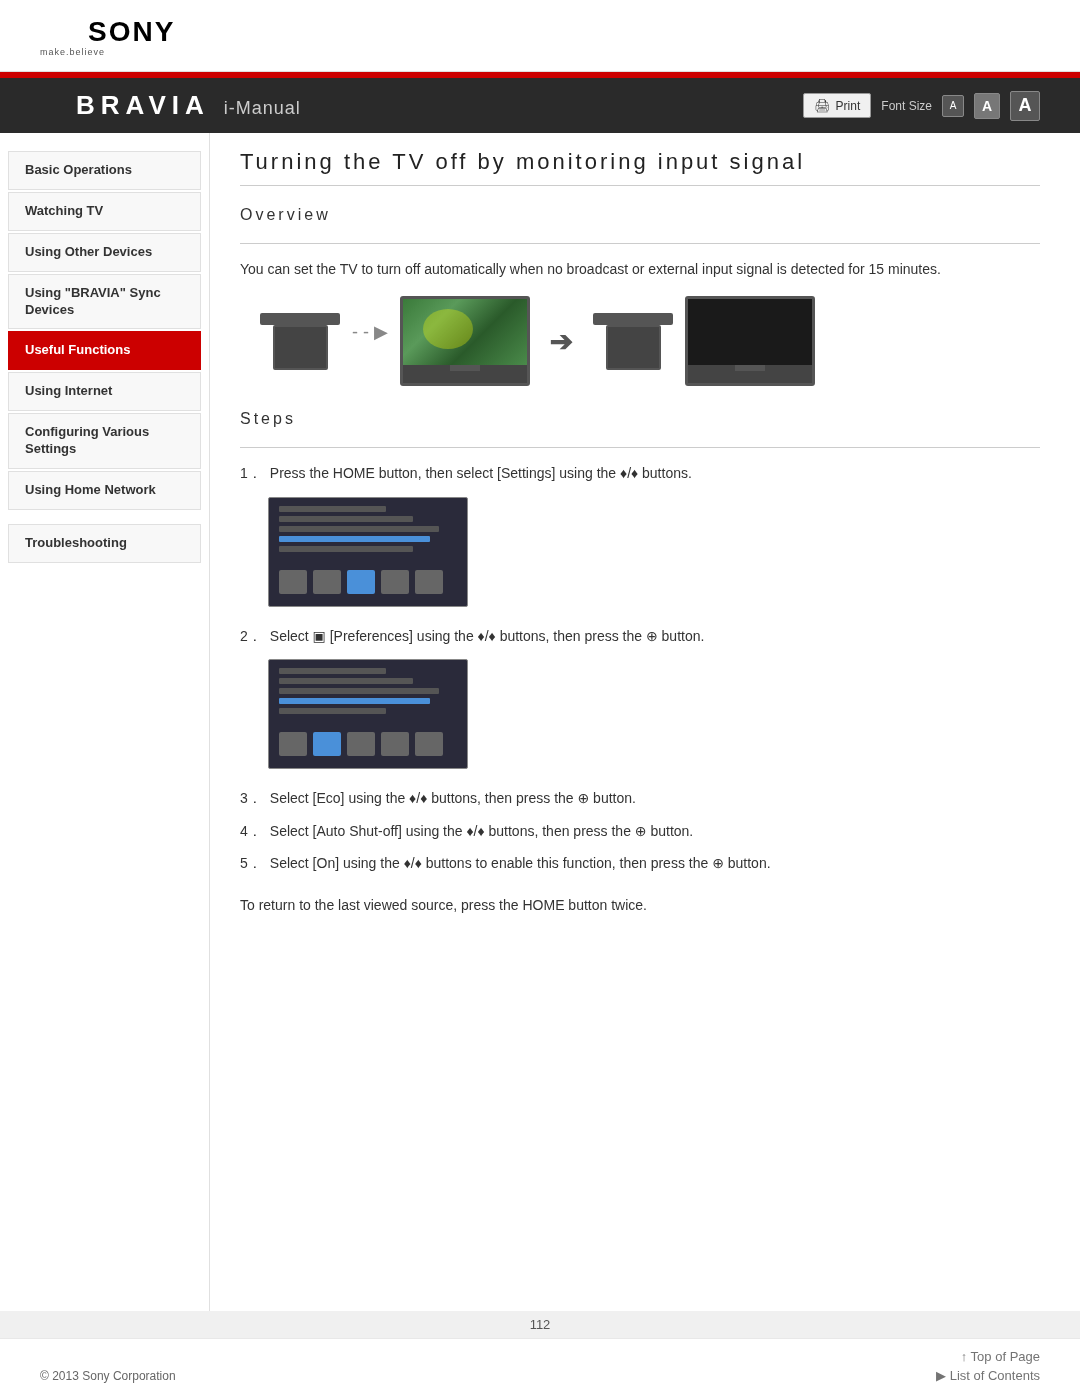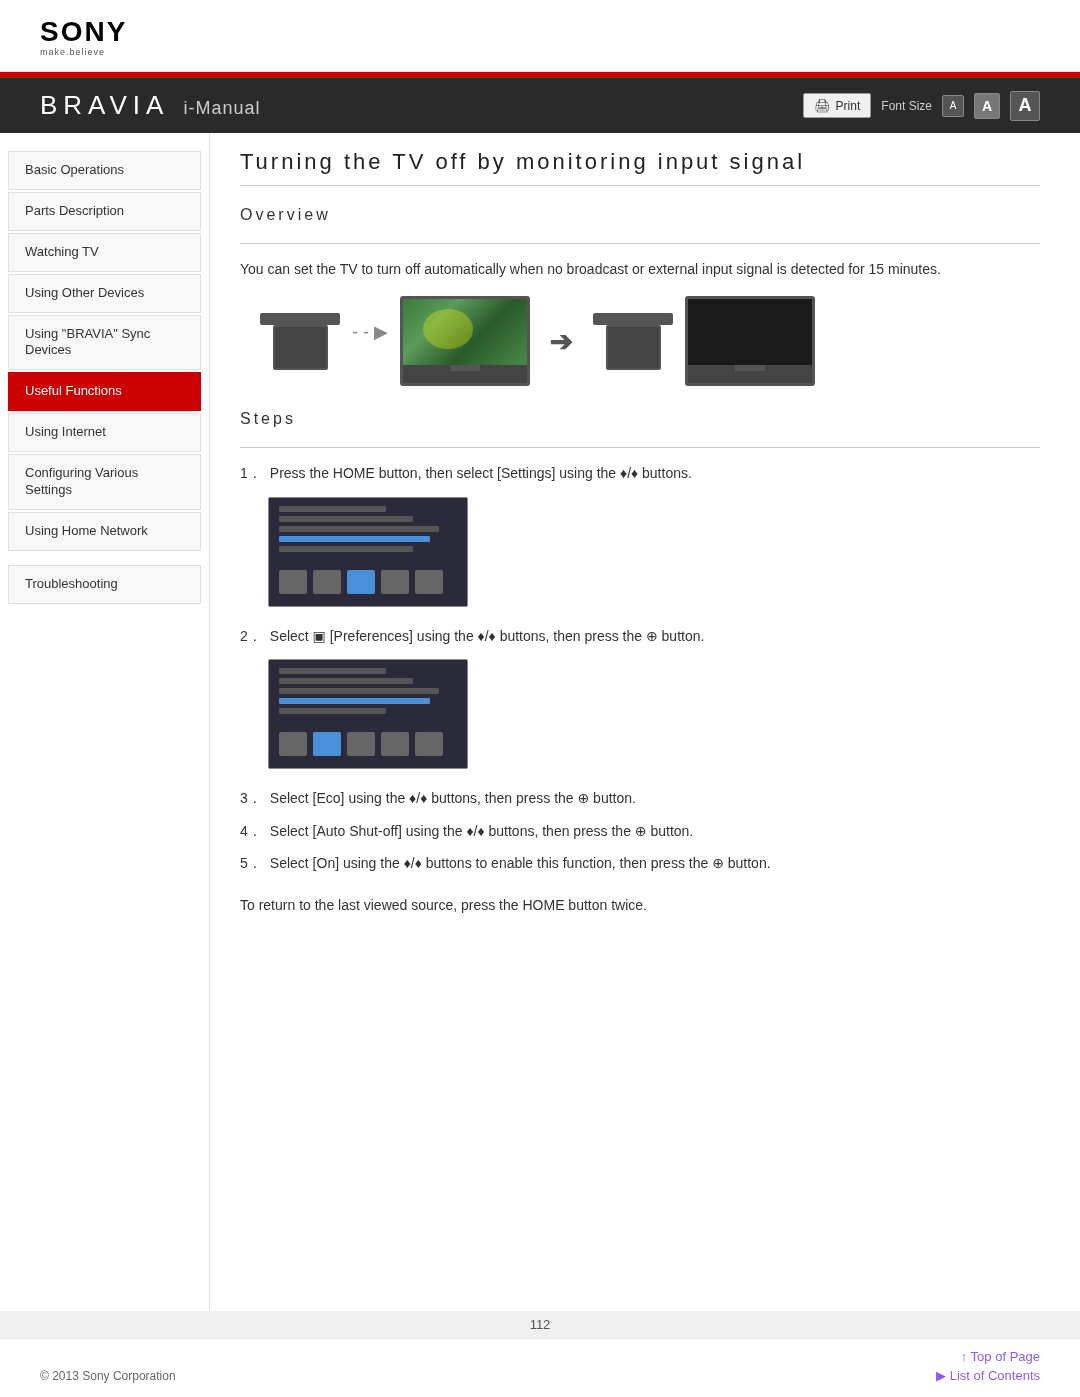--- a/index.html
+++ b/index.html
@@ -22,20 +22,21 @@
       display: flex;
       flex-direction: column;
       line-height: 1;
     }
     .sony-logo .sony-text {
       font-size: 28px;
       font-weight: 900;
       letter-spacing: 2px;
       color: #000;
       font-family: 'Arial Black', Arial, sans-serif;
+      margin-left: 48px;
     }
     .sony-logo .tagline {
       font-size: 9px;
       color: #555;
       letter-spacing: 1px;
       margin-top: 2px;
     }
 
     
     .red-bar {
@@ -52,23 +53,24 @@
       justify-content: space-between;
     }
     .bravia-title {
       display: flex;
       align-items: baseline;
       gap: 14px;
     }
     .bravia-text {
       font-family: 'Arial', sans-serif;
       font-size: 26px;
-      font-weight: normal;
+      font-weight: bold;
       letter-spacing: 6px;
       color: #ffffff;
+      margin-left: 36px;
     }
     .imanual-text {
       font-size: 18px;
       color: #cccccc;
       font-weight: normal;
       letter-spacing: 1px;
     }
     .header-controls {
       display: flex;
       align-items: center;
@@ -124,20 +126,21 @@
     }
     .sidebar-item {
       padding: 10px 16px;
       font-size: 13px;
       color: #333;
       cursor: pointer;
       border: 1px solid #e0e0e0;
       margin: 2px 8px;
       background: #f8f8f8;
       line-height: 1.3;
+      font-weight: bold;
     }
     .sidebar-item.active {
       background: #cc0000;
       color: #ffffff;
       border-color: #cc0000;
     }
     .sidebar-spacer { height: 10px; }
 
     
     .content {
@@ -333,21 +336,21 @@
       color: #666;
     }
     .footer-right {
       display: flex;
       flex-direction: column;
       align-items: flex-end;
       gap: 4px;
     }
     .top-of-page-link, .list-of-contents-link {
       font-size: 13px;
-      color: #8b5cf6;
+      color: #737373;
       text-decoration: none;
       cursor: pointer;
     }
     .page-number {
       text-align: center;
       font-size: 13px;
       color: #555;
       padding: 6px;
     }
     .list-of-contents-link::before { content: '▶ '; }
@@ -405,21 +408,20 @@
     <button class="font-btn small">A</button>
     <button class="font-btn medium">A</button>
     <button class="font-btn large">A</button>
   </div>
 </div>
 
 <div class="main-content">
 
   <div class="sidebar">
     <div class="sidebar-item">Basic Operations</div>
-    <div class="sidebar-item">Parts Description</div>
     <div class="sidebar-item">Watching TV</div>
     <div class="sidebar-item">Using Other Devices</div>
     <div class="sidebar-item">Using "BRAVIA" Sync Devices</div>
     <div class="sidebar-item active">Useful Functions</div>
     <div class="sidebar-item">Using Internet</div>
     <div class="sidebar-item">Configuring Various Settings</div>
     <div class="sidebar-item">Using Home Network</div>
     <div class="sidebar-spacer"></div>
     <div class="sidebar-item">Troubleshooting</div>
   </div>

